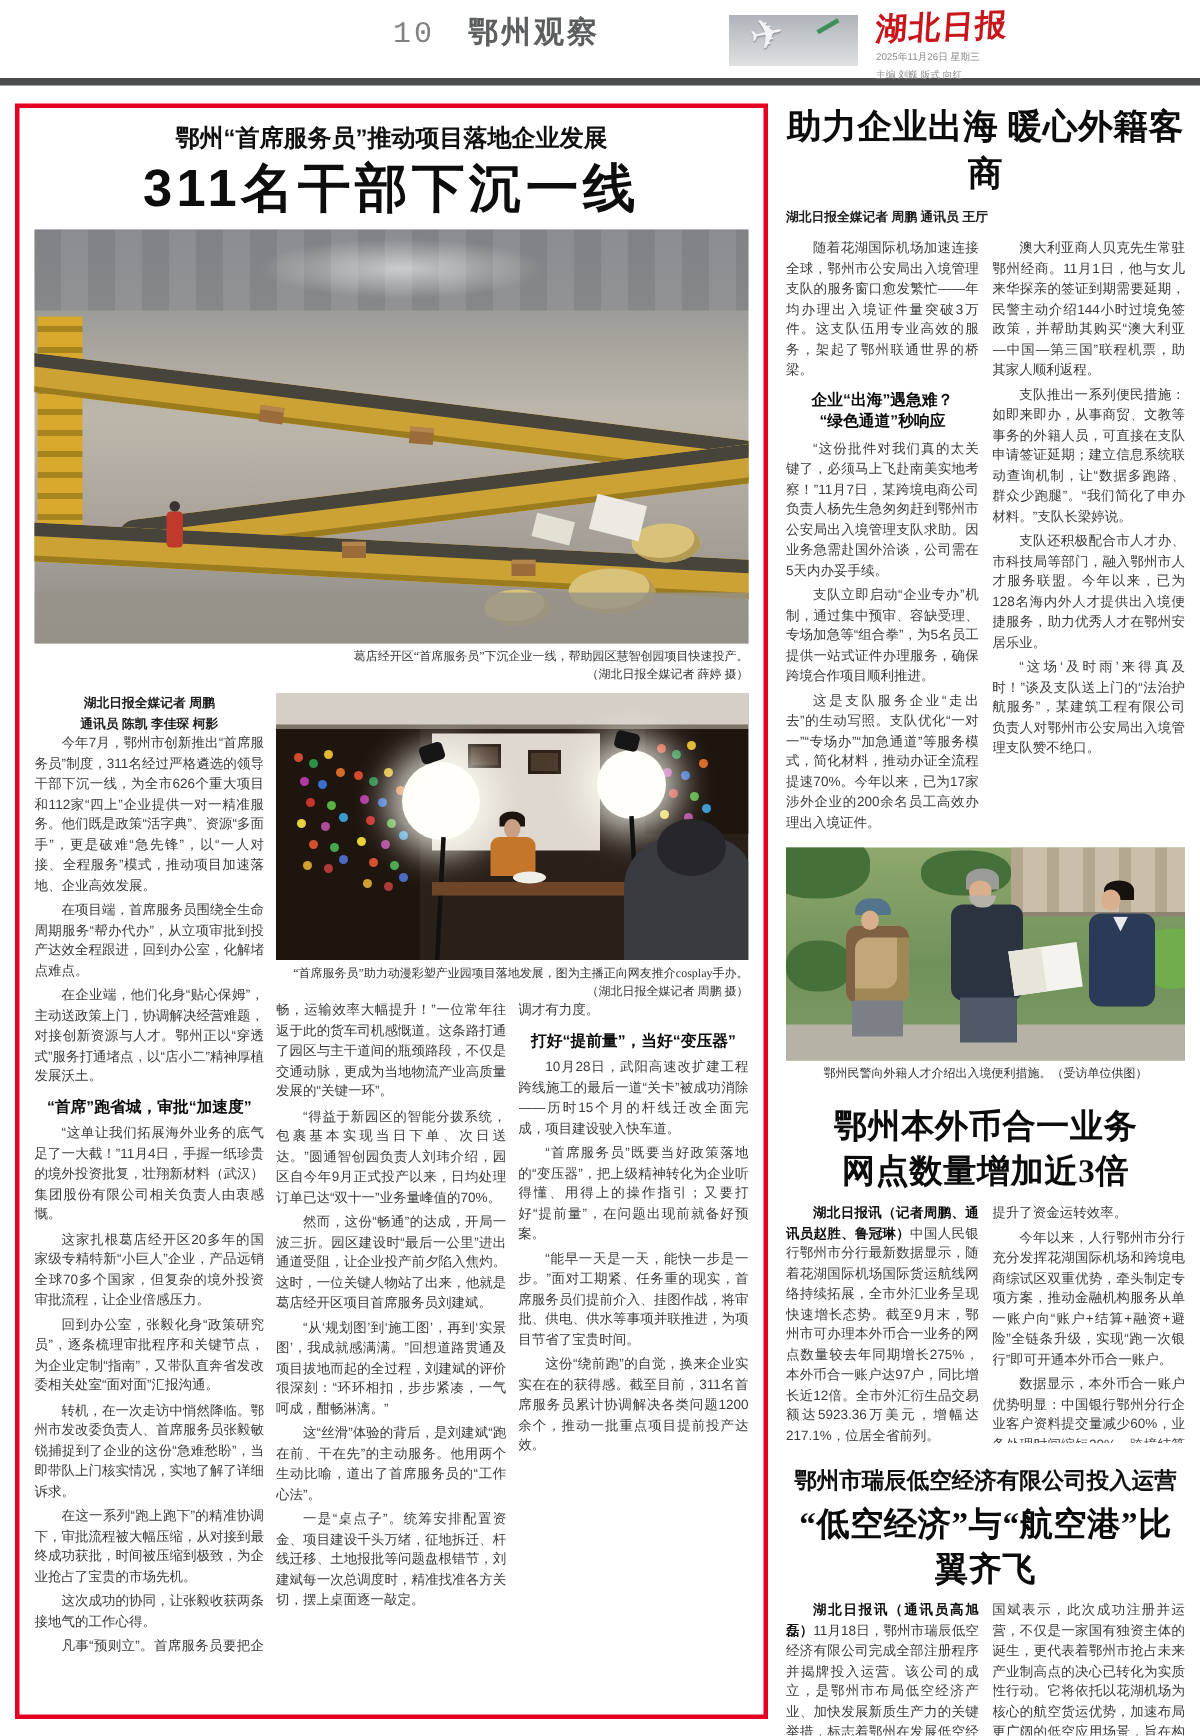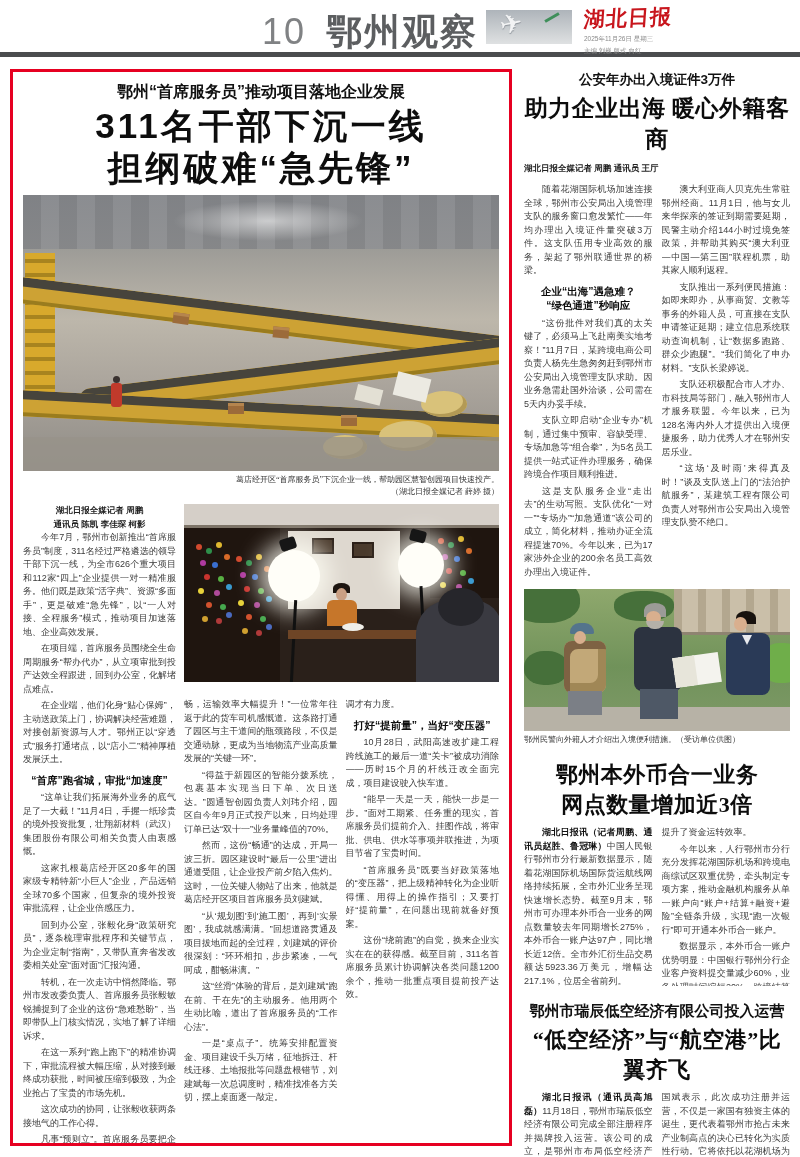--- a/index.html
+++ b/index.html
@@ -2,22 +2,22 @@
 <html style="--accent-red: #e60021; --brand-red: #c8161d; --rule-gray: #4a4c4e;"><head>
 <meta charset="utf-8">
 <style>
   :root{ --accent-red:#e60021; --brand-red:#c8161d; --rule-gray:#4a4c4e; }
   *{box-sizing:border-box;}
   html,body{margin:0;padding:0;}
   body{width:800px;height:1157px;background:#fff;color:#222;
        font-family:"Liberation Sans","DejaVu Sans",sans-serif;overflow:hidden;}
   
   .masthead{position:relative;height:52px;}
-  .page-title{position:absolute;left:262px;top:8px;font-size:36px;font-weight:700;
-      color:#5c5e60;letter-spacing:2px;font-family:Liberation Sans, sans-serif;}
+  .page-title{position:absolute;left:262px;top:8px;font-size:20px;font-weight:700;
+      color:#5c5e60;letter-spacing:2px;font-family:Liberation Mono, monospace;}
   .page-title .num{color:#808284;font-weight:400;margin-right:8px;}
   .plane-thumb{position:absolute;left:486px;top:10px;width:86px;height:34px;overflow:hidden;
       background:linear-gradient(180deg,#aeb4ba 0%,#c9cdd0 55%,#dfe1e2 100%);}
   .plane-glyph{position:absolute;left:14px;top:-2px;font-size:27px;color:#f2f3f4;
       transform:rotate(-12deg);text-shadow:0 1px 1px #8a9097;}
   .plane-stripe{position:absolute;left:58px;top:6px;width:16px;height:3px;background:#3f8f5a;transform:rotate(-30deg);}
   .brand{position:absolute;left:584px;top:4px;}
   .brand-name{font-family:"Liberation Serif","DejaVu Serif",serif;font-weight:900;
       font-size:21px;color:var(--brand-red);transform:skewX(-6deg) rotate(-2deg);letter-spacing:1px;}
   .brand-sub{font-size:6.5px;color:#8a8a8a;line-height:1.5;margin-top:2px;}
@@ -71,21 +71,21 @@
       box-shadow:0 0 22px 10px rgba(255,255,245,.75);}
   .p2-stand{position:absolute;width:3px;background:#111;}
   .p2-head{position:absolute;width:16px;height:12px;background:#161616;border-radius:3px;}
   .p2-face{position:absolute;left:152px;top:84px;width:11px;height:13px;border-radius:50%;background:#caa084;}
   .p2-hair{position:absolute;left:149px;top:79px;width:17px;height:10px;border-radius:50% 50% 0 0;background:#1d1510;}
   .p2-body{position:absolute;left:143px;top:96px;width:30px;height:26px;border-radius:6px 6px 0 0;background:#c6762a;}
   .p2-table{position:absolute;left:104px;top:126px;width:136px;height:9px;background:#6e4526;}
   .p2-bowl{position:absolute;left:158px;top:119px;width:22px;height:8px;border-radius:50%;background:#efeee8;}
   .p2-sil{position:absolute;left:232px;top:96px;width:86px;height:84px;border-radius:40% 34% 0 0;background:#3a3a41;}
   .p2-silhair{position:absolute;left:254px;top:84px;width:46px;height:38px;border-radius:50%;background:#26262b;}
-  .two-cols{display:flex;gap:8px;margin-top:16px;height:432px;overflow:hidden;}
+  .two-cols{display:flex;gap:8px;margin-top:0;height:432px;overflow:hidden;}
   .two-cols .tcol{flex:1;overflow:hidden;}
   
   .para{font-size:9px;line-height:1.5;color:#3b3b3b;text-align:justify;text-indent:2em;margin:0 0 3px;}
   .para.cont{text-indent:0;}
   .para b{font-weight:700;color:#111;}
   .col-subhead{font-size:10.5px;font-weight:700;color:#0d0d0d;text-align:center;
       margin:6px 0 4px;white-space:pre-line;line-height:1.4;}
   .byline-line{font-size:8.5px;font-weight:700;color:#222;text-align:center;line-height:1.6;}
   .byline-block{margin-bottom:6px;}
   
@@ -112,21 +112,21 @@
   .p3-skirt{position:absolute;left:44px;top:102px;width:34px;height:24px;background:#7b7f86;}
   .p3-hair2{position:absolute;left:120px;top:14px;width:22px;height:14px;border-radius:50% 50% 0 0;background:#9b9b97;}
   .p3-beard{position:absolute;left:122px;top:32px;width:18px;height:8px;border-radius:0 0 8px 8px;background:#b5b0a8;}
   .p3-coat2{position:absolute;left:110px;top:38px;width:48px;height:64px;border-radius:8px;background:#2c3340;}
   .p3-pants{position:absolute;left:116px;top:100px;width:38px;height:30px;background:#4e5866;}
   .p3-paper{position:absolute;left:150px;top:66px;width:46px;height:30px;background:#f4f3ee;transform:rotate(-8deg);
       box-shadow:inset 22px 0 0 #e7e5da;}
   .p3-hair3{position:absolute;left:212px;top:22px;width:20px;height:13px;border-radius:50% 50% 0 0;background:#17120e;}
   .p3-uniform{position:absolute;left:202px;top:44px;width:44px;height:62px;border-radius:8px;background:#2a3a57;}
   .p3-shirt{position:absolute;left:218px;top:46px;width:10px;height:10px;background:#e8eaee;clip-path:polygon(0 0,100% 0,50% 100%);}
-  .caption3{font-family:"Liberation Serif","DejaVu Serif",serif;font-size:8px;color:#333;margin:3px 0 16px;}
+  .caption3{font-family:"Liberation Serif","DejaVu Serif",serif;font-size:8px;color:#333;text-align:center;margin:3px 0 16px;}
   .b-head{margin-top:16px;}
   .b-head .rail-headline{font-size:22px;line-height:1.25;margin-bottom:2px;}
   .c-kicker{margin-top:16px;font-size:15px;}
   .c-head{font-size:22px;margin-bottom:6px;}
 </style>
 </head>
 <body>
 
 <header class="masthead">
   <div class="page-title">
@@ -143,21 +143,20 @@
     <div class="brand-sub">主编 刘巍 版式 向红</div>
   </div>
 </header>
 <div class="top-rule"></div>
 
 <main class="content">
 
   <section class="lead-box">
     <div class="lead-kicker">鄂州“首席服务员”推动项目落地企业发展</div>
     <div class="lead-headline">311名干部下沉一线</div>
-    <div class="lead-headline">担纲破难“急先锋”</div>
 
     <div class="photo photo1">
       <div class="p1-ceiling"></div>
       <div class="p1-glow"></div>
       <div class="p1-rack"></div>
       <div class="p1-band b1"></div>
       <div class="p1-band b2"></div>
       <div class="p1-band b3"></div>
       <div class="p1-box" style="left:150px;top:118px;transform:rotate(8deg);"></div>
       <div class="p1-box" style="left:250px;top:132px;transform:rotate(5deg);"></div>
@@ -210,56 +209,59 @@
           <div class="p2-stand" style="left:108px;top:96px;height:84px;transform:rotate(3deg);"></div>
           <div class="p2-stand" style="left:238px;top:82px;height:96px;transform:rotate(-3deg);"></div>
           <div class="p2-hair"></div>
           <div class="p2-face"></div>
           <div class="p2-body"></div>
           <div class="p2-table"></div>
           <div class="p2-bowl"></div>
           <div class="p2-sil"></div>
           <div class="p2-silhair"></div>
         </div>
+        <div class="caption">
+          <span>“首席服务员”助力动漫彩塑产业园项目落地发展，图为主播正向网友推介cosplay手办。</span><br>
+          <span>（湖北日报全媒记者 周鹏 摄）</span>
+        </div>
         <div class="two-cols">
           <div class="tcol">
               <p class="para cont">畅，运输效率大幅提升！”一位常年往返于此的货车司机感慨道。这条路打通了园区与主干道间的瓶颈路段，不仅是交通动脉，更成为当地物流产业高质量发展的“关键一环”。</p>
               <p class="para">“得益于新园区的智能分拨系统，包裹基本实现当日下单、次日送达。”圆通智创园负责人刘玮介绍，园区自今年9月正式投产以来，日均处理订单已达“双十一”业务量峰值的70%。</p>
               <p class="para">然而，这份“畅通”的达成，开局一波三折。园区建设时“最后一公里”进出通道受阻，让企业投产前夕陷入焦灼。这时，一位关键人物站了出来，他就是葛店经开区项目首席服务员刘建斌。</p>
               <p class="para">“从‘规划图’到‘施工图’，再到‘实景图’，我成就感满满。”回想道路贯通及项目拔地而起的全过程，刘建斌的评价很深刻：“环环相扣，步步紧凑，一气呵成，酣畅淋漓。”</p>
               <p class="para">这“丝滑”体验的背后，是刘建斌“跑在前、干在先”的主动服务。他用两个生动比喻，道出了首席服务员的“工作心法”。</p>
               <p class="para">一是“桌点子”。统筹安排配置资金、项目建设千头万绪，征地拆迁、杆线迁移、土地报批等问题盘根错节，刘建斌每一次总调度时，精准找准各方关切，摆上桌面逐一敲定。</p>
             </div>
           <div class="tcol">
               <p class="para cont">调才有力度。</p>
               <div class="col-subhead">打好“提前量”，当好“变压器”</div>
               <p class="para">10月28日，武阳高速改扩建工程跨线施工的最后一道“关卡”被成功消除——历时15个月的杆线迁改全面完成，项目建设驶入快车道。</p>
+              <p class="para">“首席服务员”既要当好政策落地的“变压器”，把上级精神转化为企业听得懂、用得上的操作指引；又要打好“提前量”，在问题出现前就备好预案。</p>
               <p class="para">“能早一天是一天，能快一步是一步。”面对工期紧、任务重的现实，首席服务员们提前介入、挂图作战，将审批、供电、供水等事项并联推进，为项目节省了宝贵时间。</p>
-              <p class="para">“首席服务员”既要当好政策落地的“变压器”，把上级精神转化为企业听得懂、用得上的操作指引；又要打好“提前量”，在问题出现前就备好预案。</p>
               <p class="para">这份“绕前跑”的自觉，换来企业实实在在的获得感。截至目前，311名首席服务员累计协调解决各类问题1200余个，推动一批重点项目提前投产达效。</p>
             </div>
         </div>
       </div>
     </div>
   </section>
 
   <aside class="rail">
 
     <article>
-      <div class="rail-kicker">公安年办出入境证件3万件</div>
       <div class="rail-headline">助力企业出海 暖心外籍客商</div>
       <div class="rail-byline">湖北日报全媒记者 周鹏 通讯员 王厅</div>
       <div class="rail-cols cols-a">
         <div class="rcol">
             <p class="para">随着花湖国际机场加速连接全球，鄂州市公安局出入境管理支队的服务窗口愈发繁忙——年均办理出入境证件量突破3万件。这支队伍用专业高效的服务，架起了鄂州联通世界的桥梁。</p>
             <div class="col-subhead">企业“出海”遇急难？
 “绿色通道”秒响应</div>
             <p class="para">“这份批件对我们真的太关键了，必须马上飞赴南美实地考察！”11月7日，某跨境电商公司负责人杨先生急匆匆赶到鄂州市公安局出入境管理支队求助。因业务急需赴国外洽谈，公司需在5天内办妥手续。</p>
             <p class="para">支队立即启动“企业专办”机制，通过集中预审、容缺受理、专场加急等“组合拳”，为5名员工提供一站式证件办理服务，确保跨境合作项目顺利推进。</p>
-            <p class="para">这是支队服务企业“走出去”的生动写照。支队优化“一对一”“专场办”“加急通道”该公司的成立，简化材料，推动办证全流程提速70%。今年以来，已为17家涉外企业的200余名员工高效办理出入境证件。</p>
+            <p class="para">这是支队服务企业“走出去”的生动写照。支队优化“一对一”“专场办”“加急通道”等服务模式，简化材料，推动办证全流程提速70%。今年以来，已为17家涉外企业的200余名员工高效办理出入境证件。</p>
           </div>
         <div class="rcol">
             <p class="para">澳大利亚商人贝克先生常驻鄂州经商。11月1日，他与女儿来华探亲的签证到期需要延期，民警主动介绍144小时过境免签政策，并帮助其购买“澳大利亚—中国—第三国”联程机票，助其家人顺利返程。</p>
             <p class="para">支队推出一系列便民措施：如即来即办，从事商贸、文教等事务的外籍人员，可直接在支队申请签证延期；建立信息系统联动查询机制，让“数据多跑路、群众少跑腿”。“我们简化了申办材料。”支队长梁婷说。</p>
             <p class="para">支队还积极配合市人才办、市科技局等部门，融入鄂州市人才服务联盟。今年以来，已为128名海内外人才提供出入境便捷服务，助力优秀人才在鄂州安居乐业。</p>
             <p class="para">“这场‘及时雨’来得真及时！”谈及支队送上门的“法治护航服务”，某建筑工程有限公司负责人对鄂州市公安局出入境管理支队赞不绝口。</p>
           </div>
       </div>
     </article>
 

